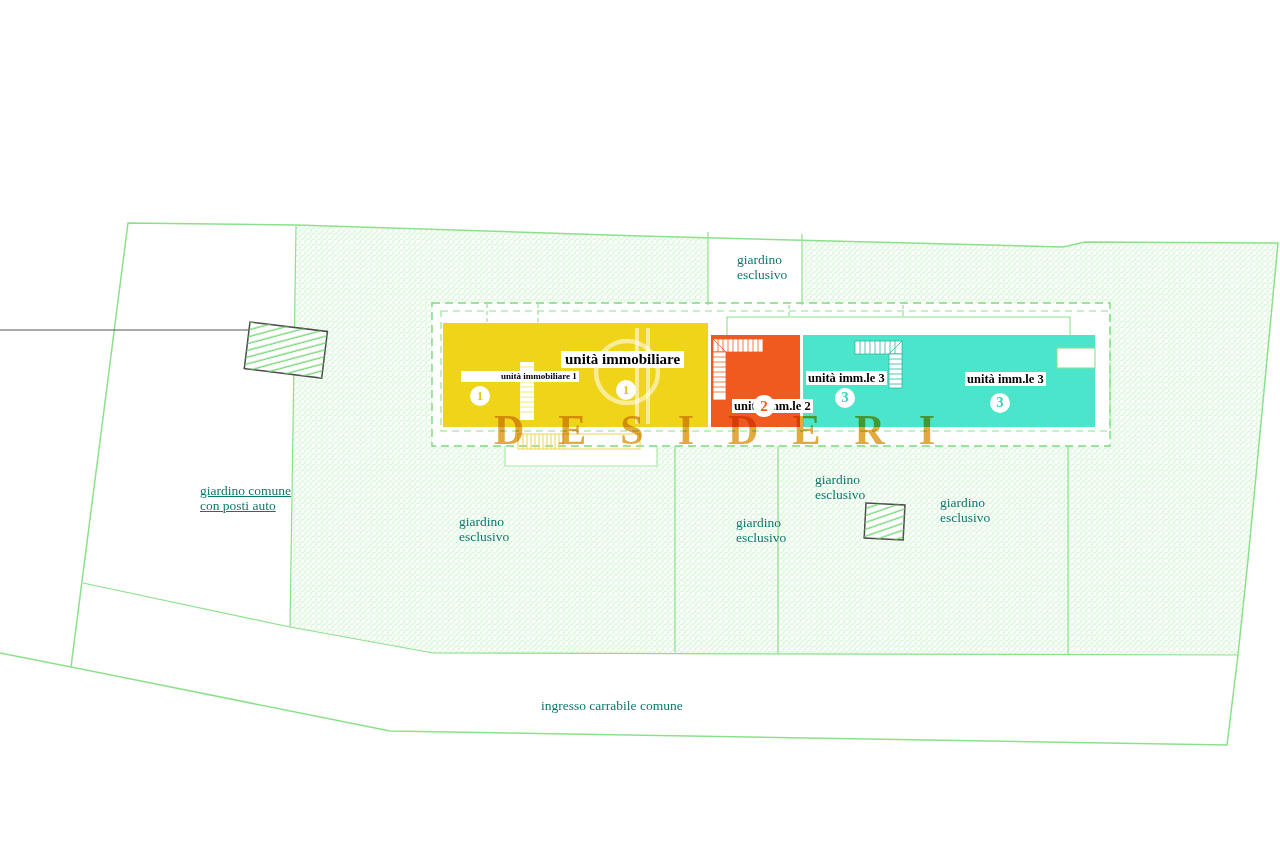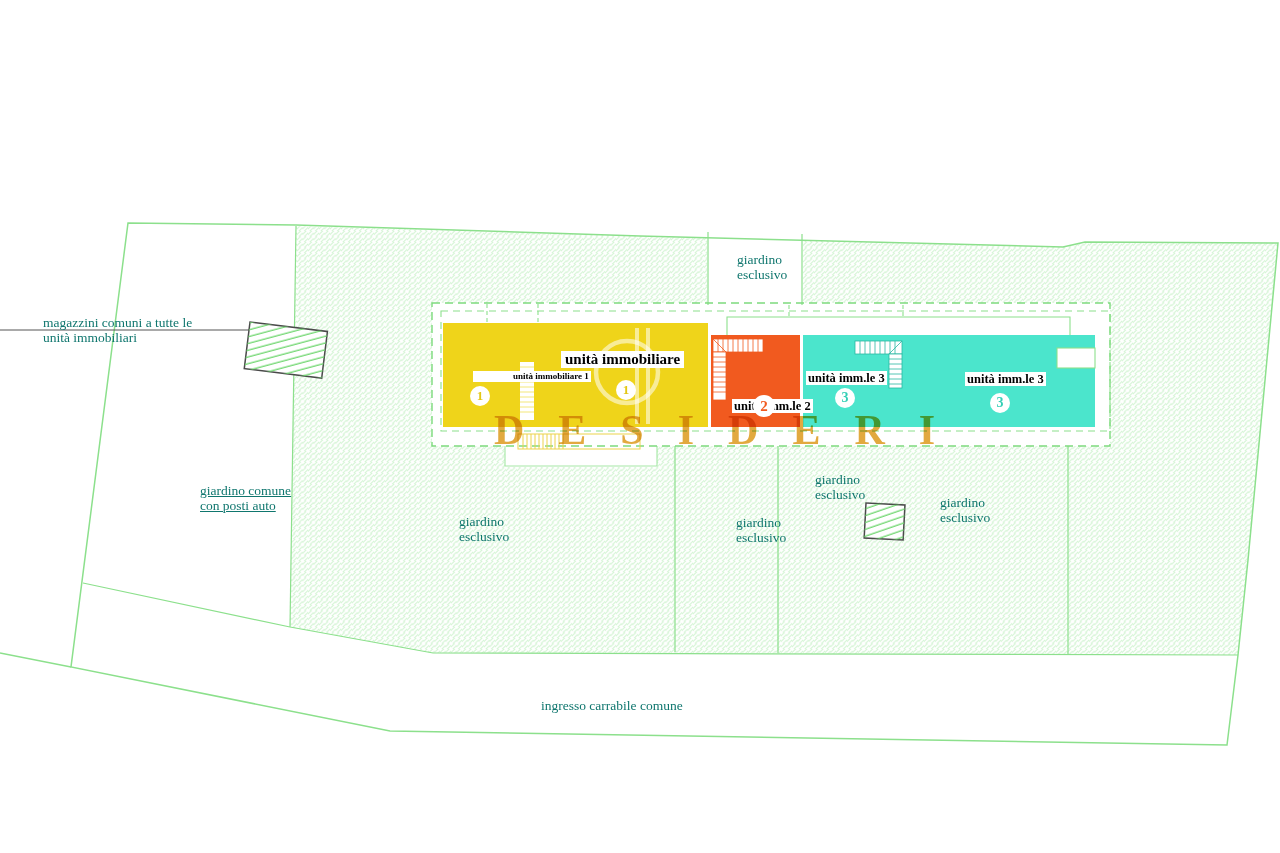--- a/index.html
+++ b/index.html
@@ -106,24 +106,20 @@
 
     <g transform="rotate(3 866 503)">
       <rect x="866" y="503" width="39" height="35" fill="#fff" stroke="#4a4a4a" stroke-width="1.5"></rect>
       <rect x="866" y="503" width="39" height="35" fill="url(#hatchRect)" stroke="none"></rect>
     </g>
   </svg>
 
   <div class="watermark">DESIDERI</div>
 
 
-  <div class="lbl" style="left:43px;top:315px;">
-    <div>magazzini comuni  a tutte le</div>
-    <div>unità immobiliari</div>
-  </div>
 
   <div class="lbl" style="left:200px;top:483px;text-decoration:underline;">
     <div>giardino comune</div>
     <div>con posti auto</div>
   </div>
 
   <div class="lbl" style="left:737px;top:252px;">
     <div>giardino</div>
     <div>esclusivo</div>
   </div>
@@ -143,21 +139,21 @@
     <div>esclusivo</div>
   </div>
 
   <div class="lbl" style="left:940px;top:495px;">
     <div>giardino</div>
     <div>esclusivo</div>
   </div>
 
   <div class="lbl" style="left:541px;top:698px;">ingresso carrabile comune</div>
 
-  <div class="tag tag-small" style="left:473px;top:371px;padding-left:40px;">unità immobiliare 1</div>
+  <div class="tag tag-small" style="left:461px;top:371px;padding-left:40px;">unità immobiliare 1</div>
   <div class="tag tag-big" style="left:561px;top:351px;">unità immobiliare</div>
   <div class="tag tag-mid" style="left:732px;top:399px;">unità imm.le 2</div>
   <div class="tag tag-mid" style="left:806px;top:371px;">unità imm.le 3</div>
   <div class="tag tag-mid" style="left:965px;top:372px;">unità imm.le 3</div>
 
   <div class="numcircle" style="left:470px;top:386px;width:20px;height:20px;line-height:20px;font-size:13px;color:#e3c714;">1</div>
   <div class="numcircle" style="left:616px;top:380px;width:20px;height:20px;line-height:20px;font-size:13px;color:#e3c714;">1</div>
   <div class="numcircle" style="left:753px;top:395px;width:22px;height:22px;line-height:22px;font-size:15px;color:#f15a1f;">2</div>
   <div class="numcircle" style="left:835px;top:388px;width:20px;height:20px;line-height:20px;font-size:14px;color:#35cfb6;">3</div>
   <div class="numcircle" style="left:990px;top:393px;width:20px;height:20px;line-height:20px;font-size:14px;color:#35cfb6;">3</div>

